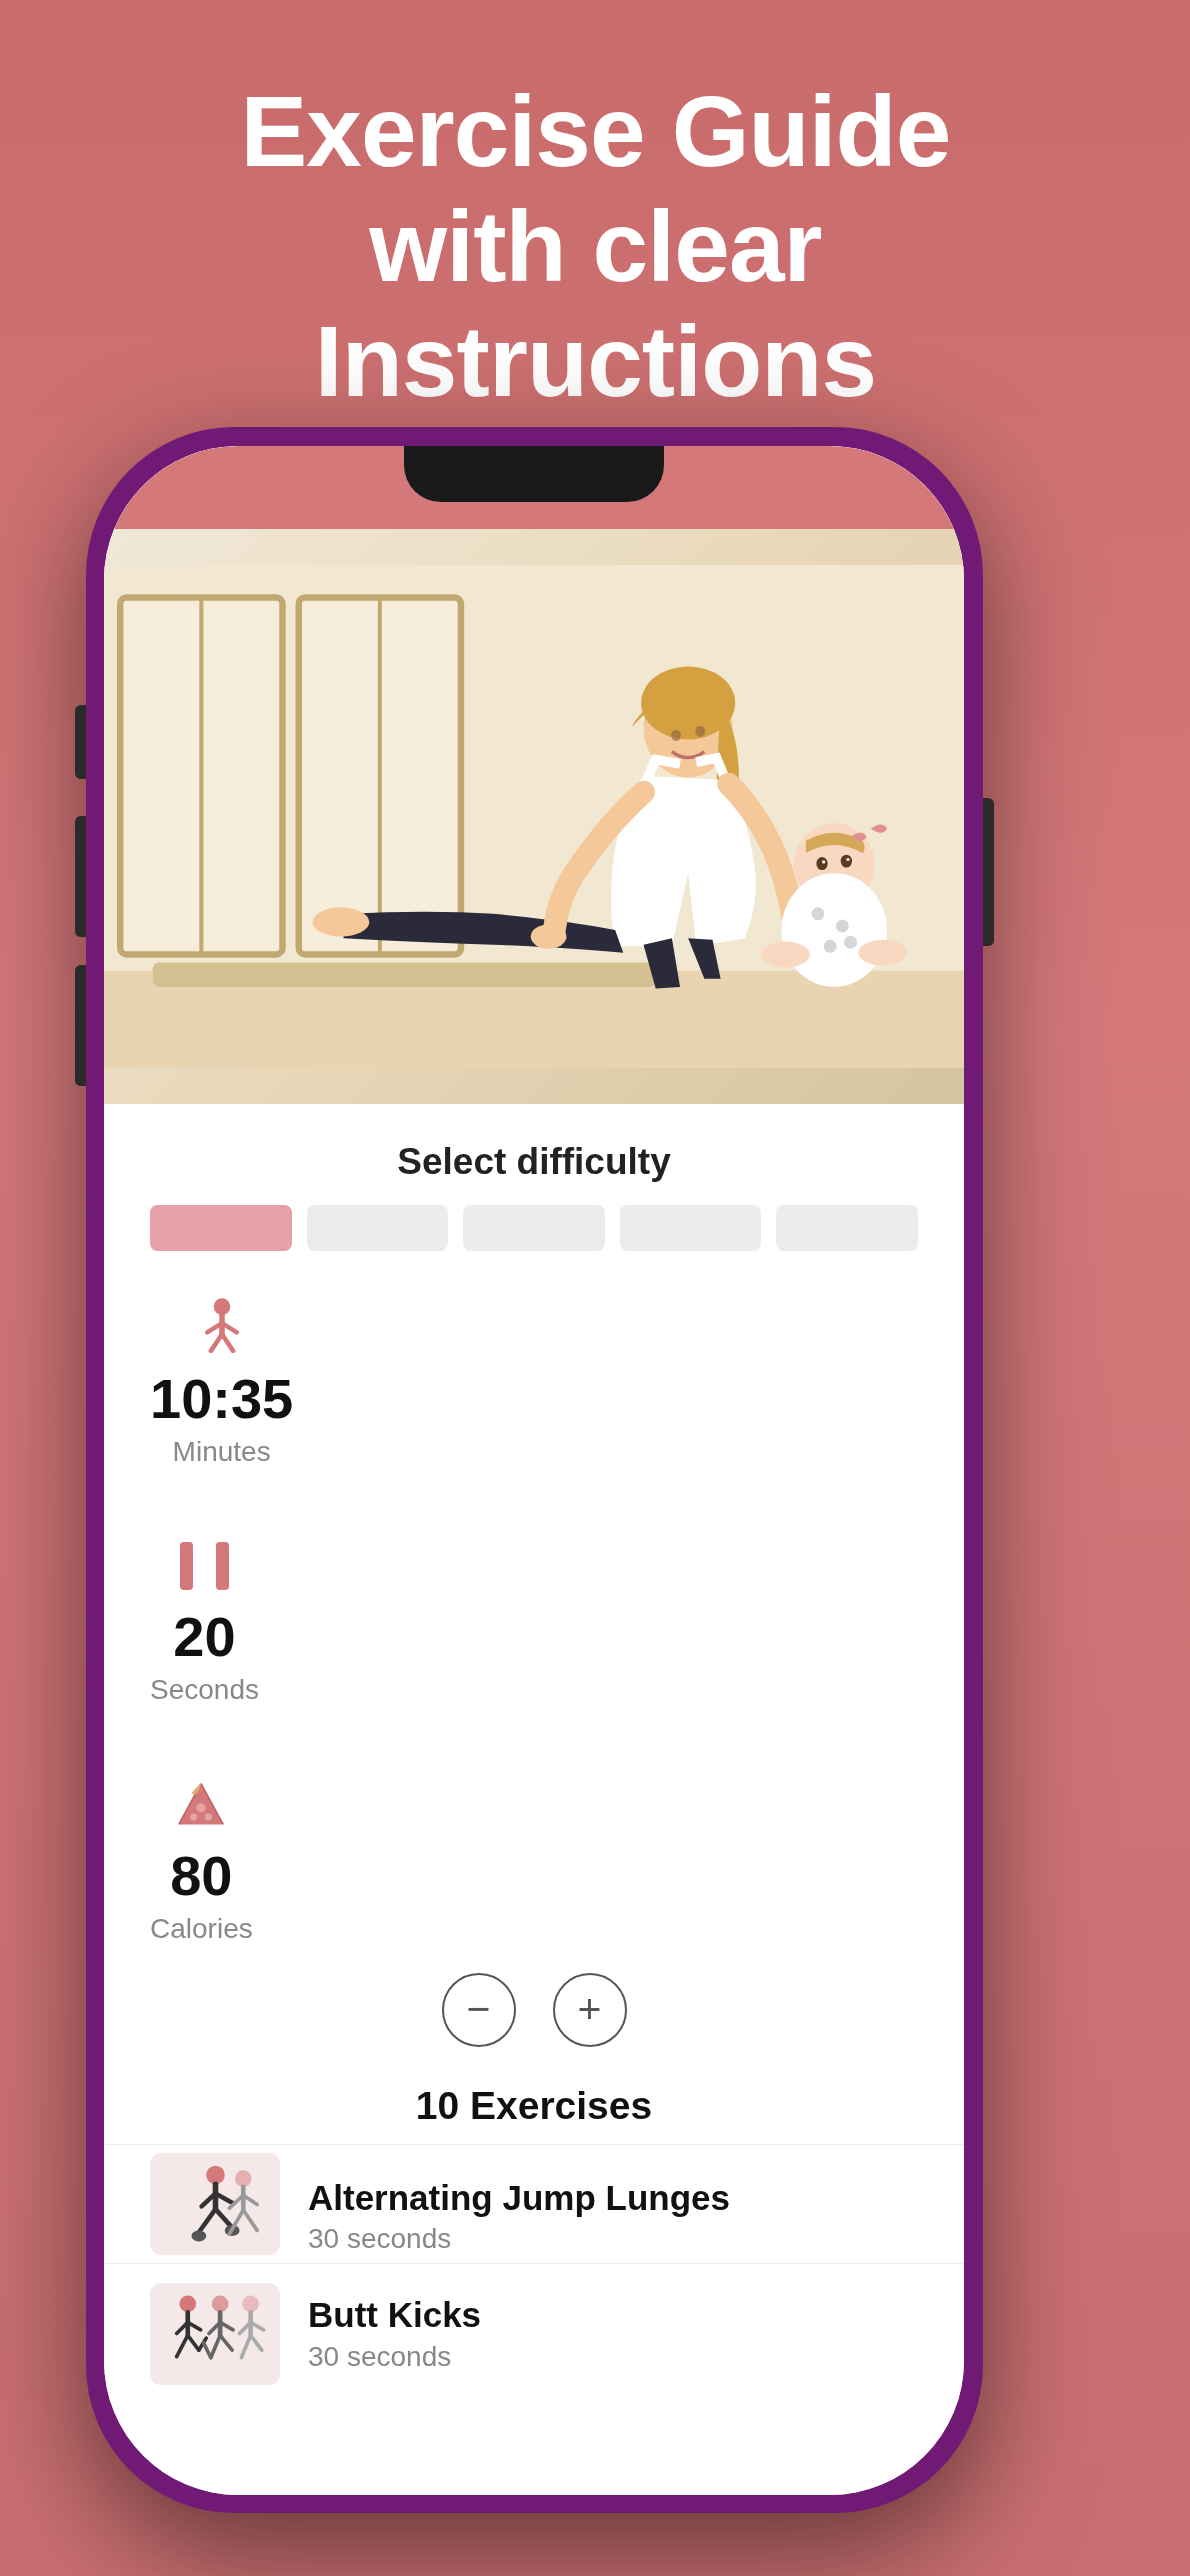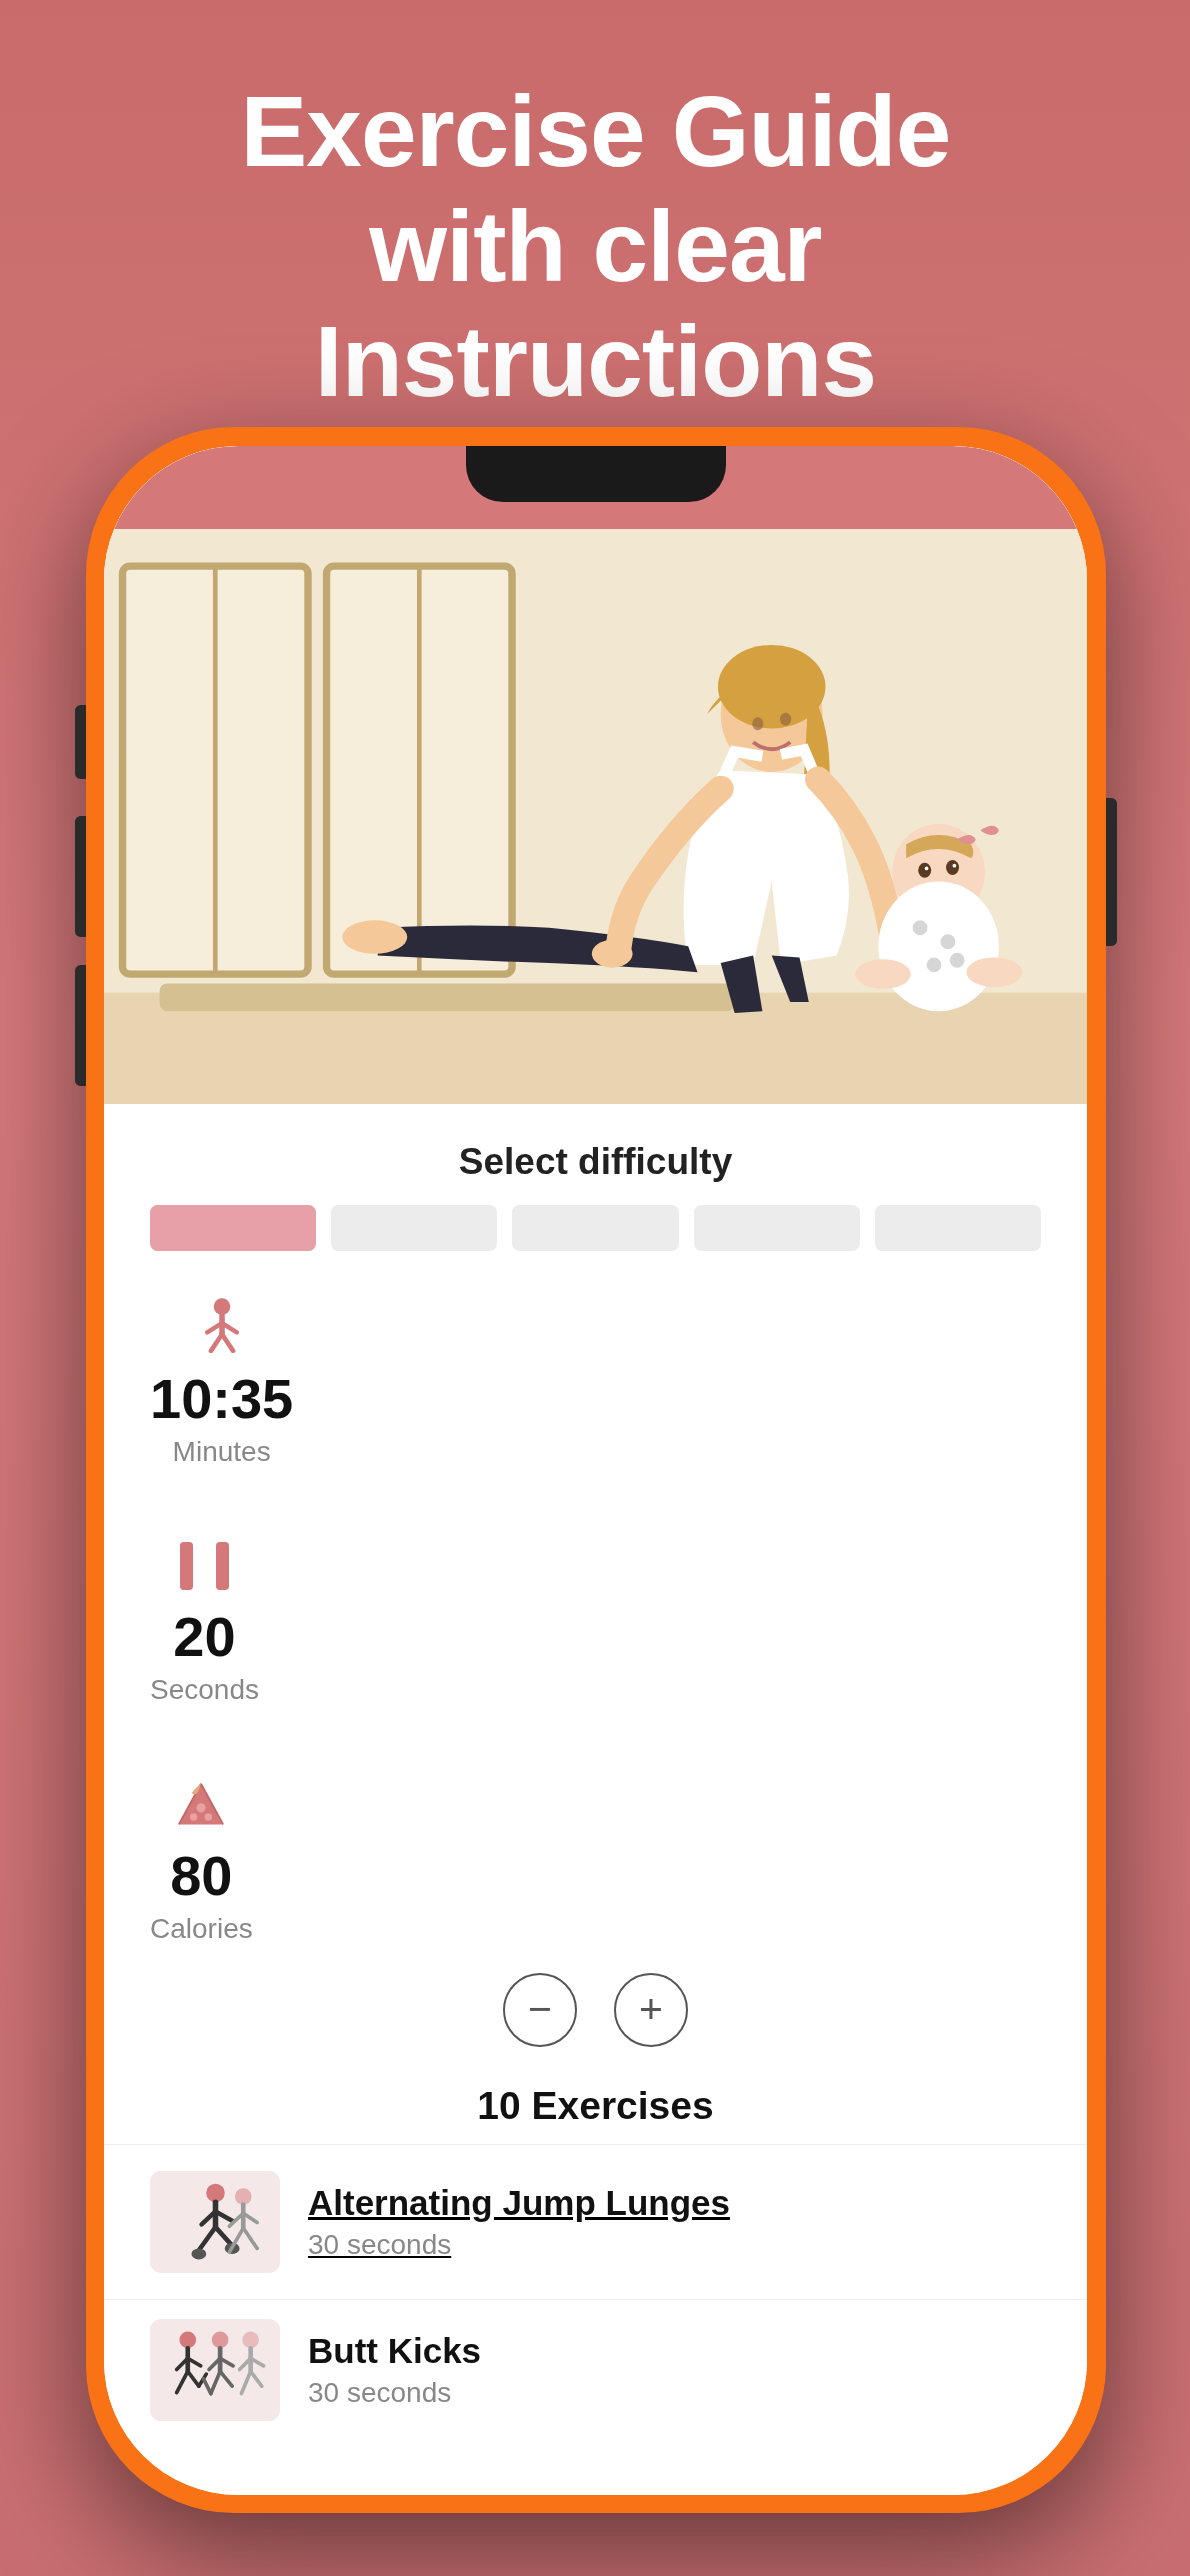--- a/index.html
+++ b/index.html
@@ -30,23 +30,23 @@
       position: absolute;
       left: 50%;
       transform: translateX(-50%);
       top: 427px;
       width: 1020px;
       height: 2086px;
     }
 
     .phone-outer {
       position: relative;
-      width: 1020px;
+      width: 897px;
       height: 2086px;
-      background: #f97316;
+      background: #701a75;
       border-radius: 148px;
       box-shadow: 0 37px 111px rgba(0,0,0,0.5);
     }
 
     .phone-inner {
       position: absolute;
       top: 18.5px;
       left: 18.5px;
       right: 18.5px;
       bottom: 18.5px;
@@ -264,25 +264,24 @@
     }
 
     
     .exercise-list {
       flex: 1;
       overflow: hidden;
     }
 
     .exercise-item {
       display: flex;
-      align-items: center;
-      padding: 26px 46px;
+      align-items: flex-end;
+      padding: 8px 46px;
       border-top: 0.9px solid #eee;
       background: white;
-      text-decoration: underline;
     }
 
     .exercise-thumb {
       width: 130px;
       height: 102px;
       border-radius: 11px;
       overflow: hidden;
       background: #f5e8e8;
       flex-shrink: 0;
       margin-right: 28px;

